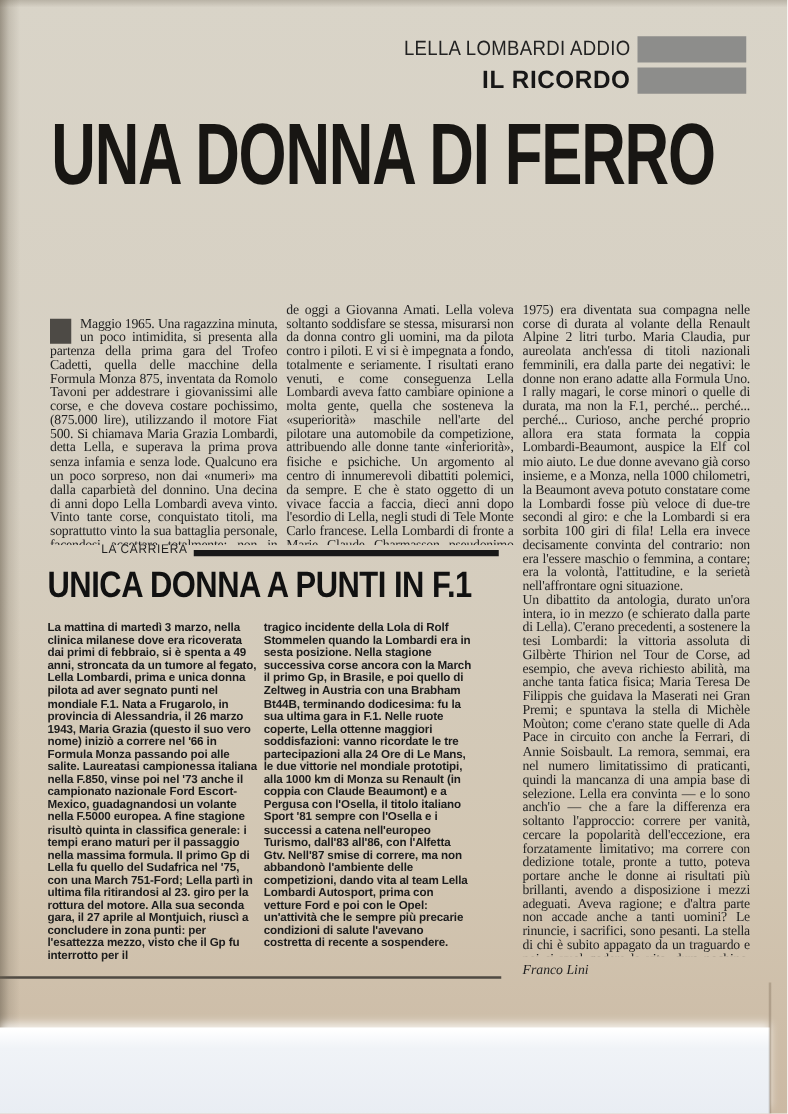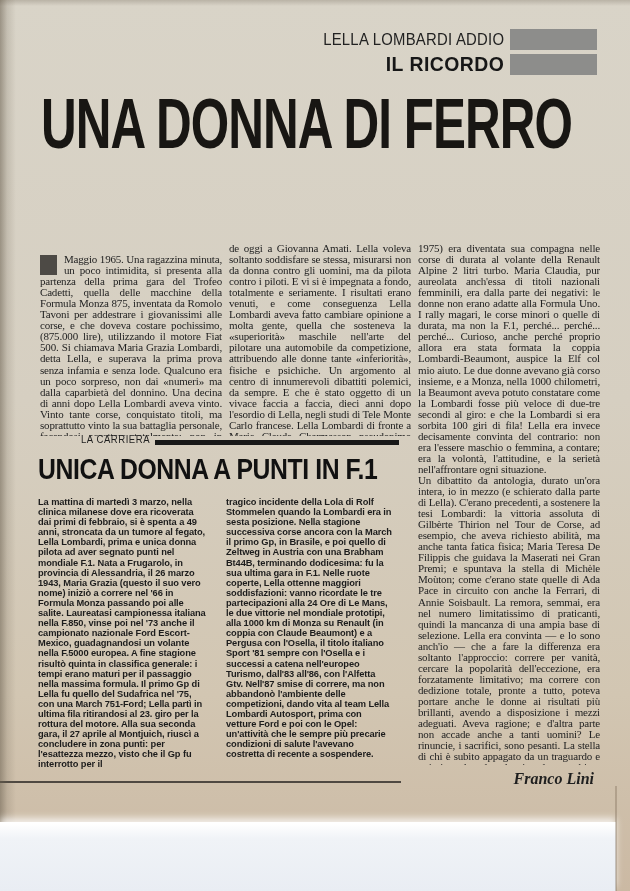--- a/index.html
+++ b/index.html
@@ -57,42 +57,42 @@
     font-size: 11px; line-height: 11.05px; text-align: justify;
     letter-spacing: -0.18px; color: #232323; white-space: pre-line;
   }
   .col-short { height: 193px; overflow: hidden; }
   .col-tall-text { height: 522px; overflow: hidden; }
   .dropcap-square {
     float: left; width: 17px; height: 20px; background: #4d4a45;
     margin: 1px 7px 1px 0;
   }
   .byline {
-    text-align: right; font-weight: 700; font-style: italic; font-size: 16px;
+    font-weight: 400; font-style: italic; font-size: 11px;
     color: #1f1f1f; margin-top: 5px; padding-right: 6px;
   }
   .page-number {
     text-align: right; font-size: 13px; color: #2b2b2b; margin-top: 14px; padding-right: 2px;
     font-family: "Liberation Sans", sans-serif;
   }
   
   .sidebar-box { position: absolute; left: 38px; top: 434px; width: 361px; z-index: 1; }
   .box-label-row { display: flex; align-items: flex-end; gap: 1px; padding-left: 43px; }
   .box-label {
     font-family: "Liberation Sans", sans-serif; font-size: 10px; letter-spacing: 0.6px;
     color: #1e1e1e; white-space: nowrap; transform: scaleX(0.95); transform-origin: left center;
   }
   .box-label-rule { flex: 1 1 auto; height: 5px; background: #181818; }
   .box-headline {
     margin-top: 7px;
     font-family: "Liberation Sans", sans-serif; font-weight: 700; font-size: 25px;
     letter-spacing: -0.4px; color: #111; white-space: nowrap;
     transform: scale(0.99, 1.18); transform-origin: left top;
   }
-  .box-cols { margin-top: 16px; display: flex; gap: 20px; }
+  .box-cols { margin-top: 16px; display: flex; gap: 5px; }
   .box-col {
     width: 168px; height: 290px; overflow: hidden; flex: 0 0 auto;
     font-family: "Liberation Sans", sans-serif; font-weight: 700;
     font-size: 9.3px; line-height: 10.1px; letter-spacing: -0.1px; color: #1c1c1c;
   }
   .box-bottom-rule {
     position: absolute; left: 0; top: 781px; width: 401px; height: 2px;
     background: rgba(42,40,36,0.78);
   }
   

